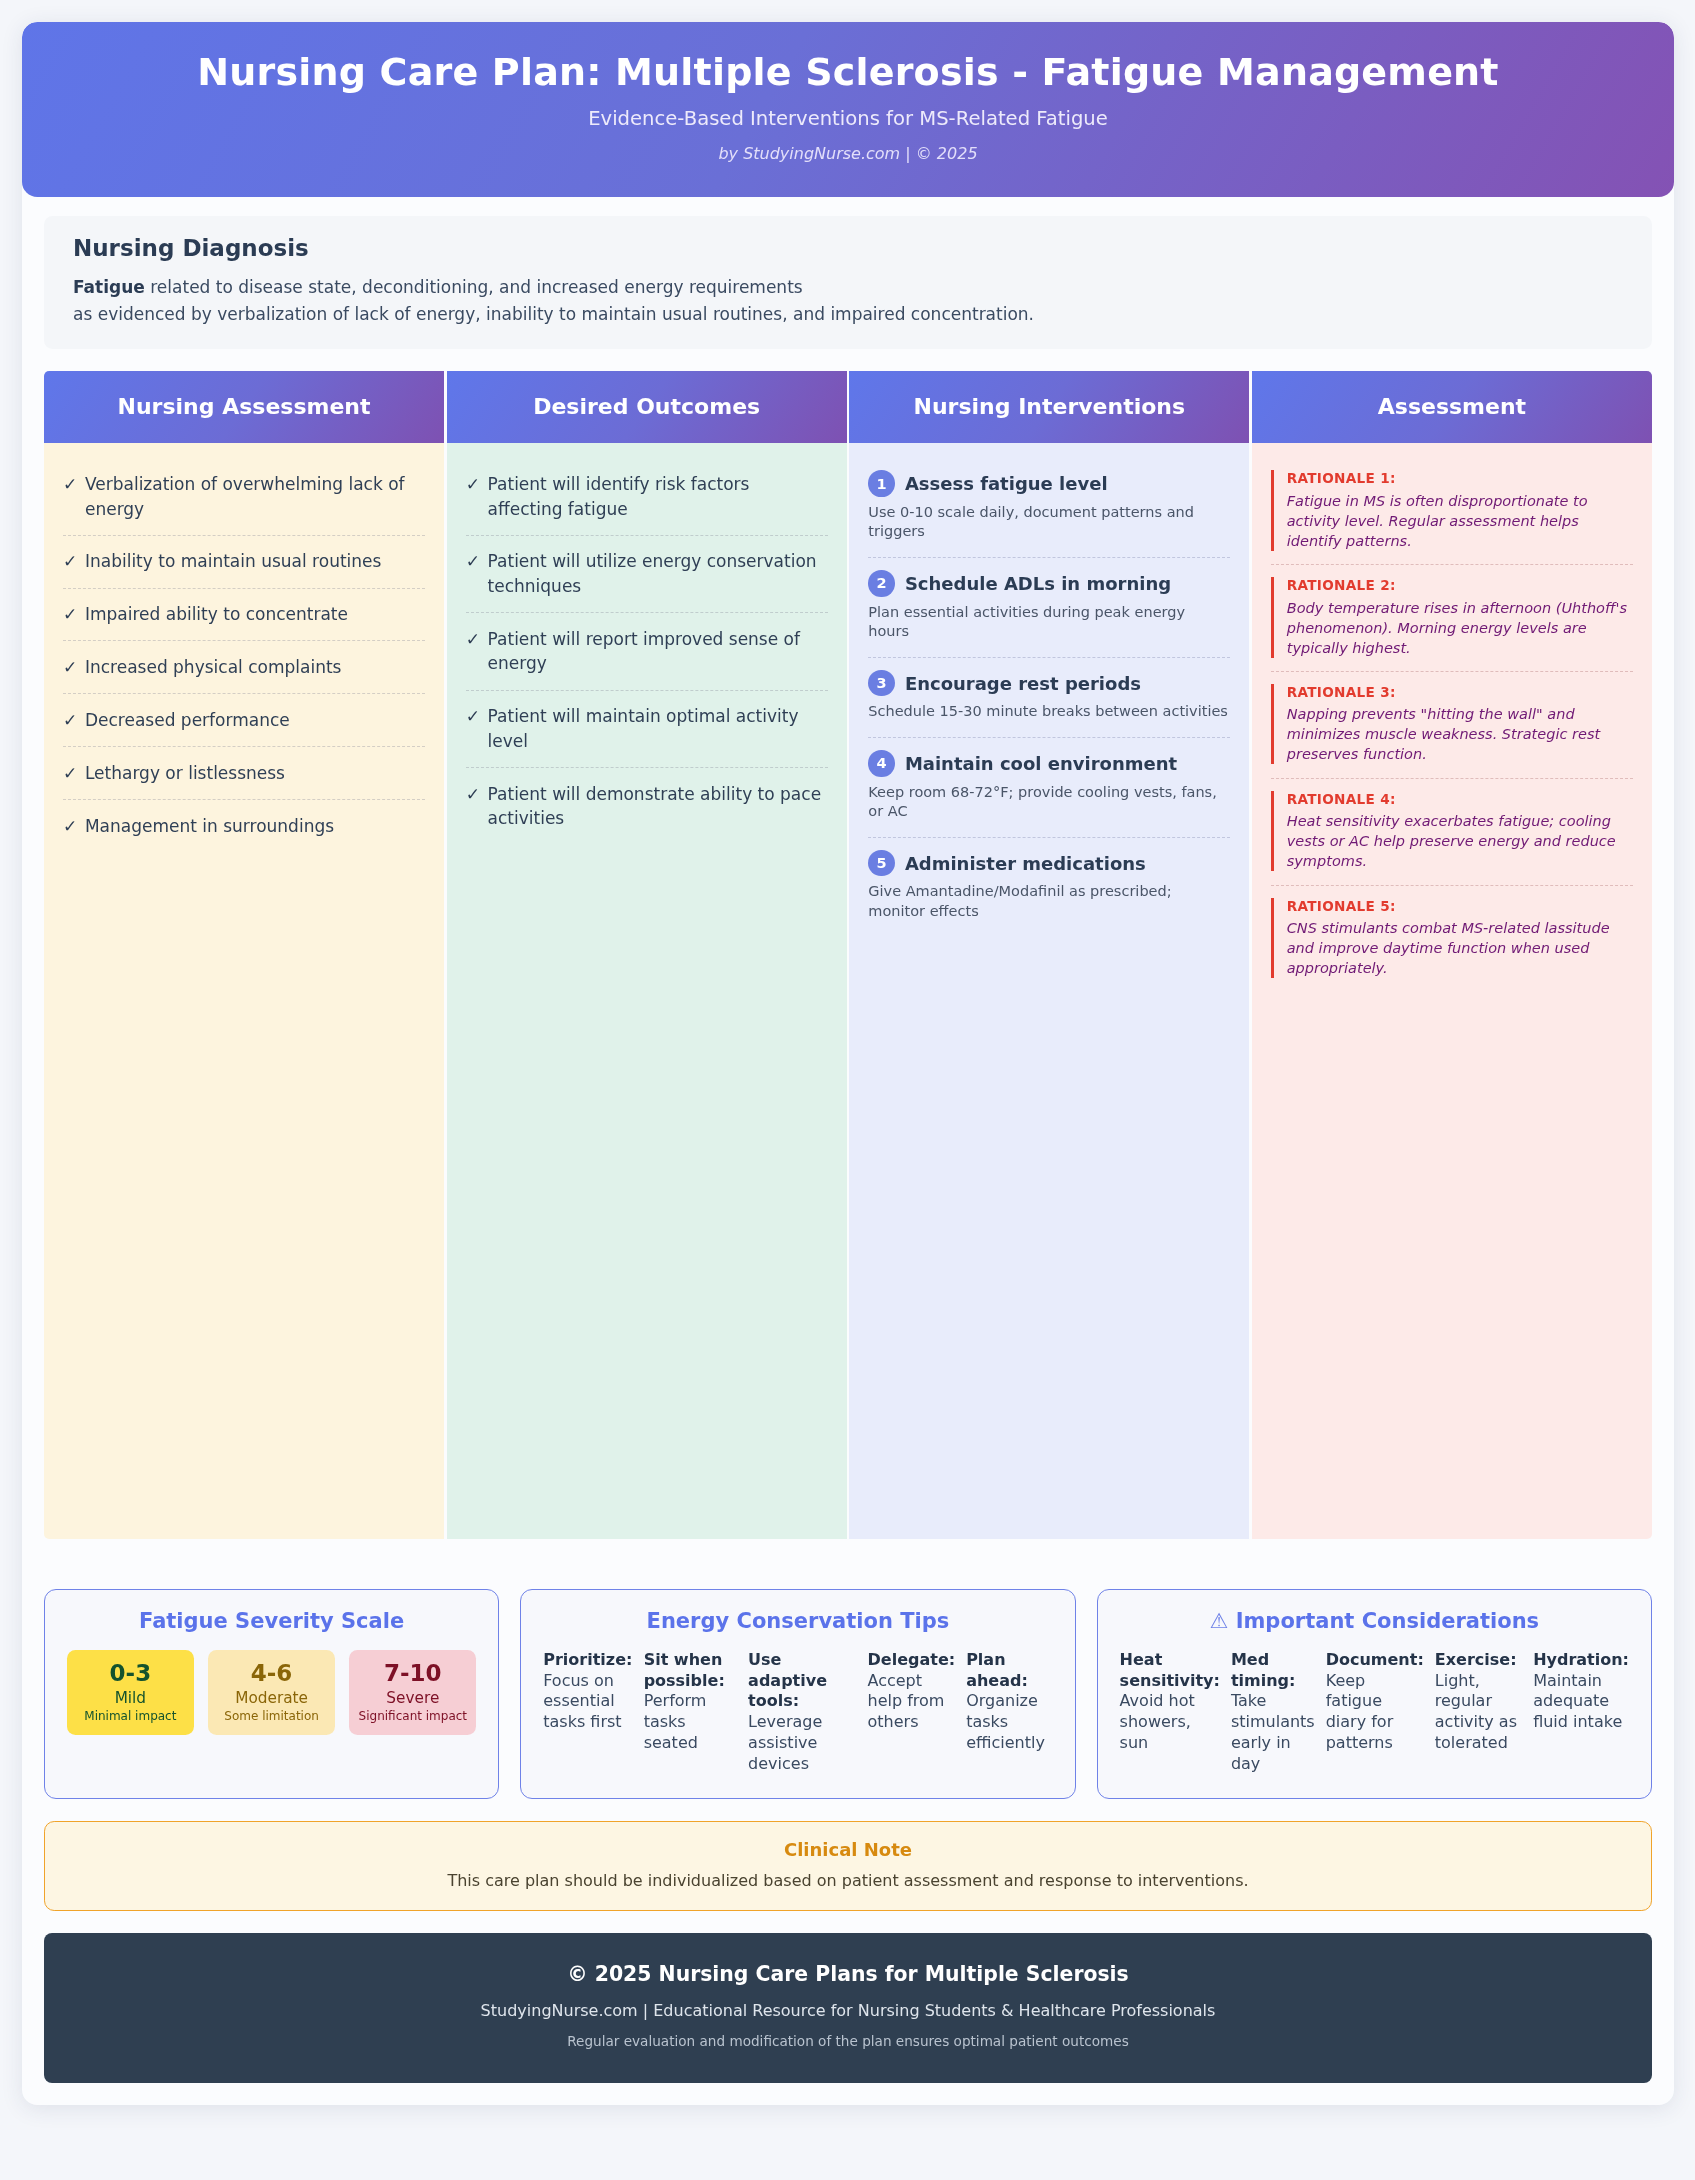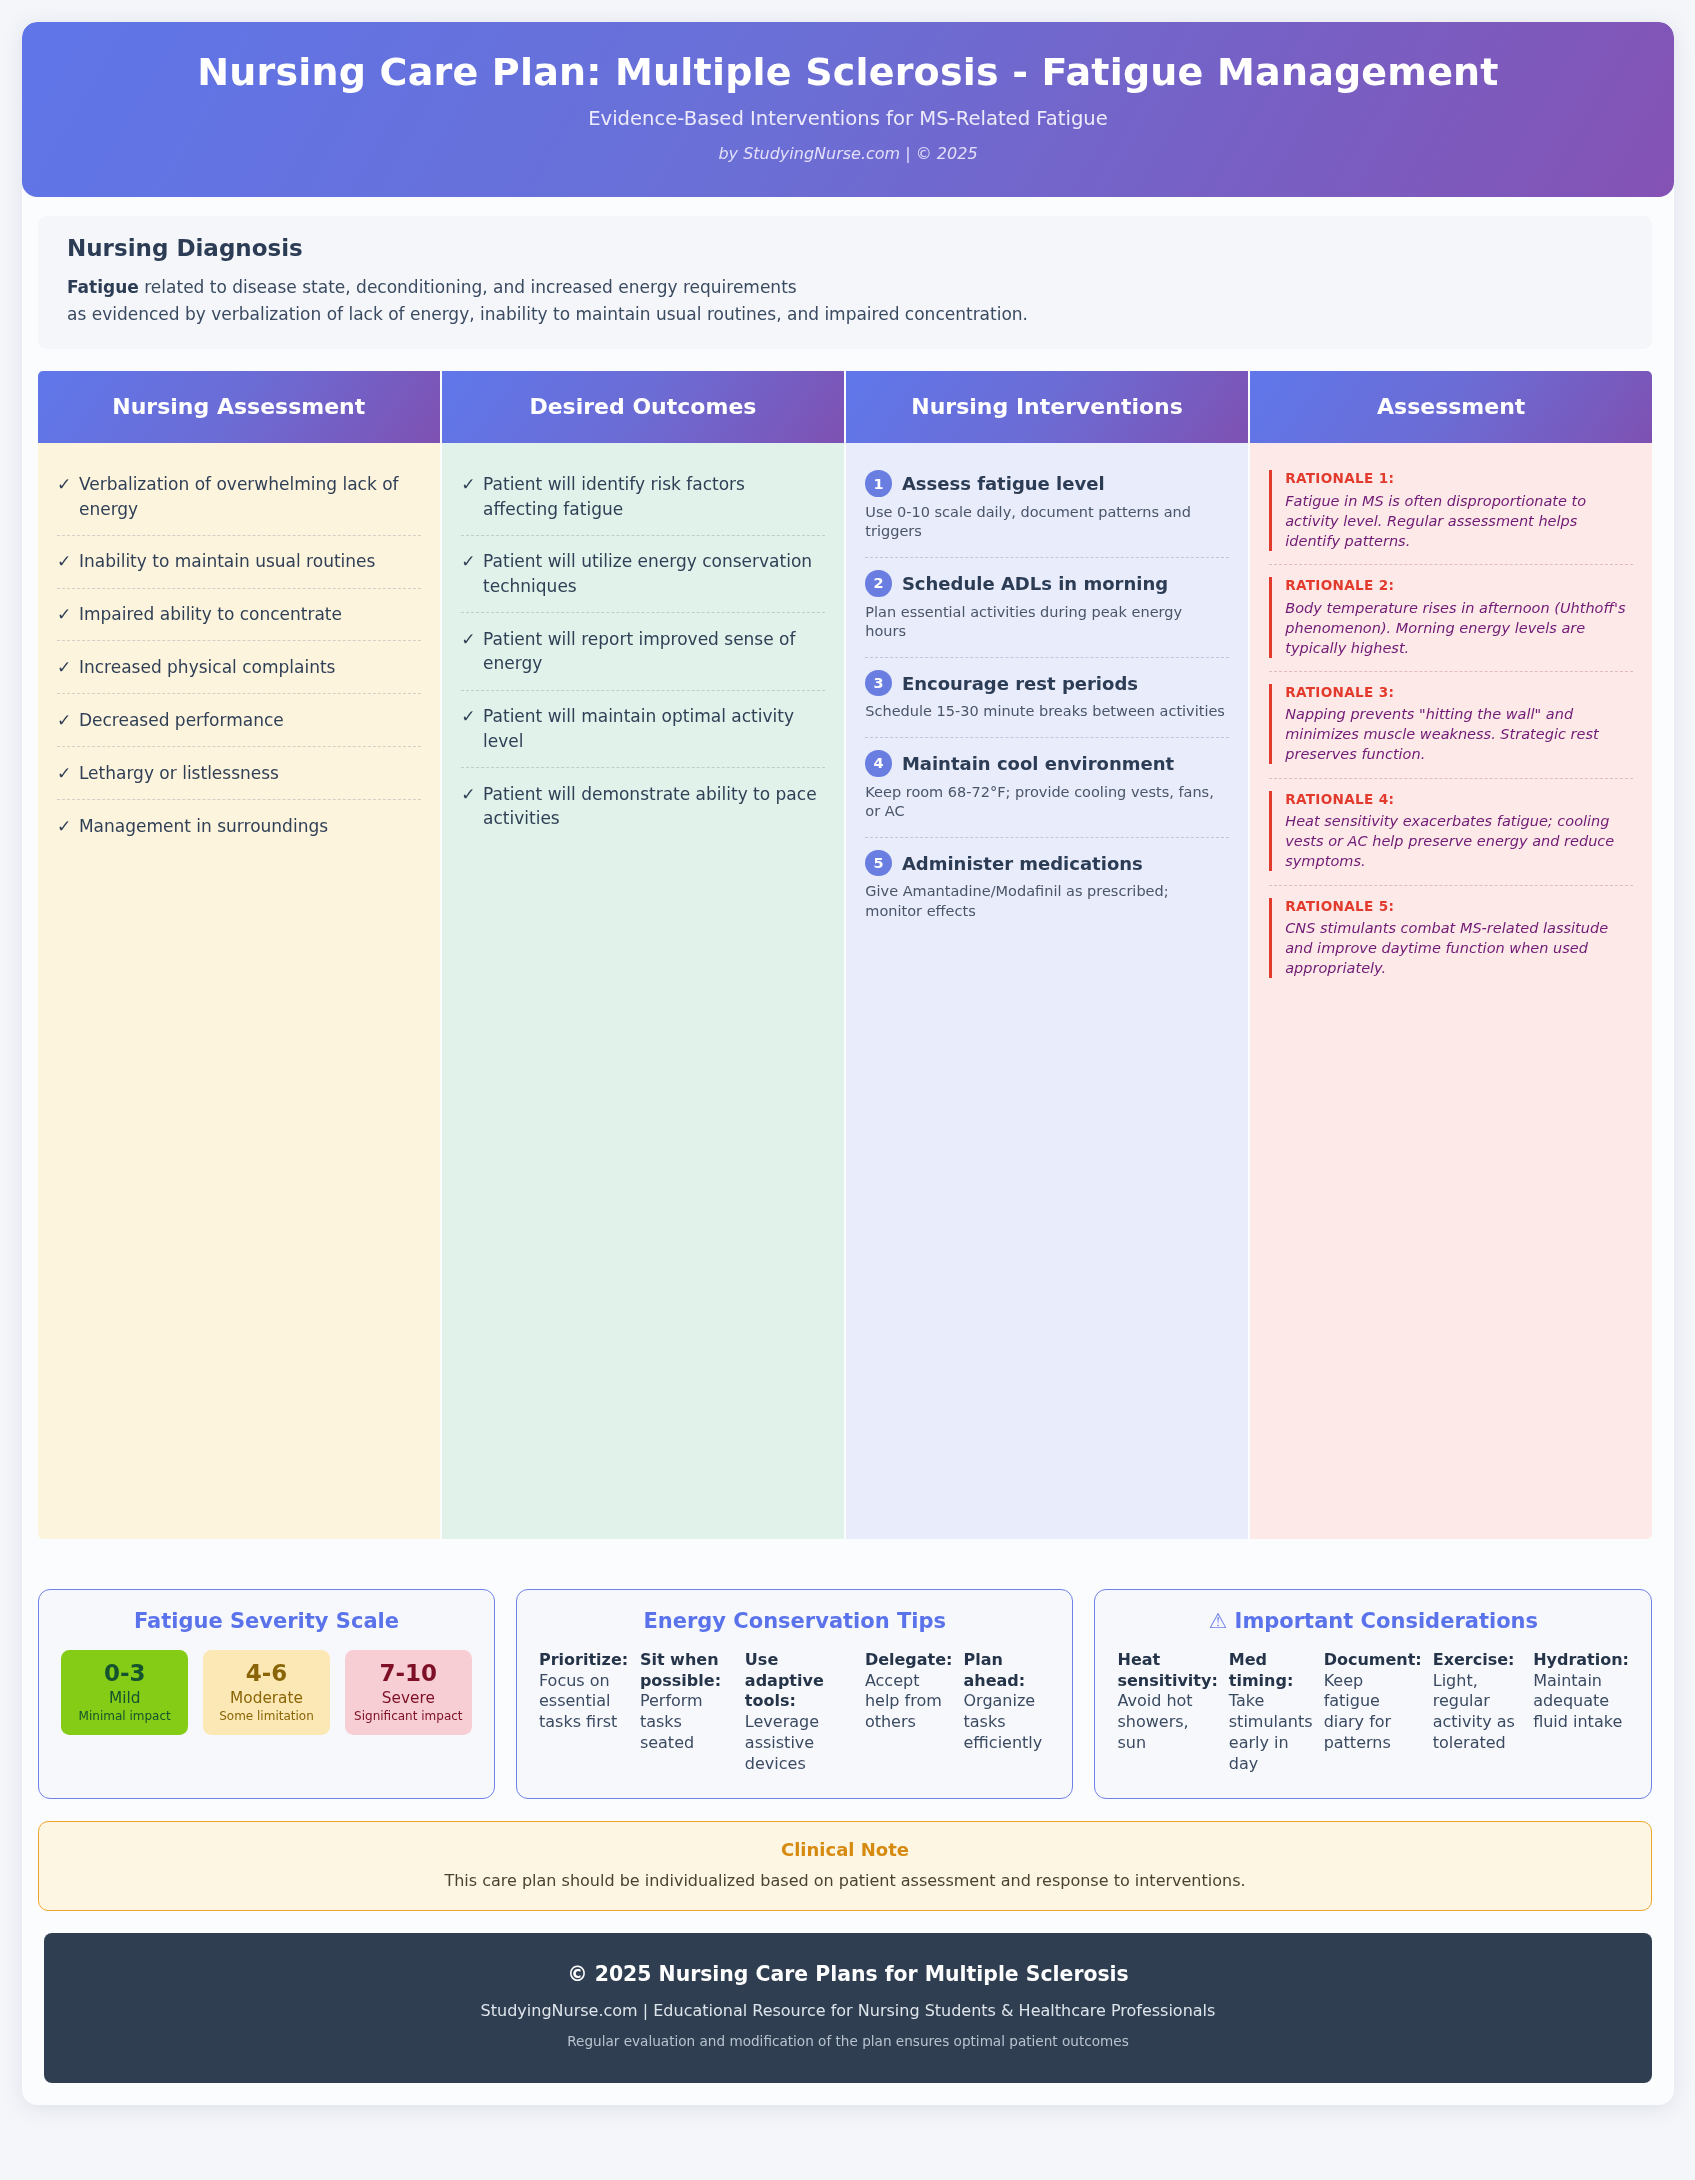--- a/index.html
+++ b/index.html
@@ -43,21 +43,21 @@
     margin-bottom: 13.6px;
     color: #edeafb;
   }
   .header .byline {
     font-size: 16px;
     font-style: italic;
     color: #e3dffa;
   }
 
   
-  .body-wrap { padding: 19px 22px 0 16px; }
+  .body-wrap { padding: 19px 22px 0 22px; }
 
   .diagnosis {
     background: #f4f6f9;
     border-radius: 8.5px;
     padding: 19px 29px 22px 29px;
     margin-bottom: 22px;
   }
   .diagnosis h2 {
     margin: 0 0 13.6px 0;
     font-size: 23px;
@@ -164,21 +164,21 @@
   .sev-row { display: flex; gap: 14.5px; justify-content: center; }
   .sev-chip {
     flex: 1;
     border-radius: 8.5px;
     padding: 10.2px 5.1px 12px 5.1px;
     text-align: center;
   }
   .sev-chip .num { font-size: 23px; font-weight: bold; line-height: 1.15; }
   .sev-chip .lab { font-size: 15.3px; margin-top: 2.6px; }
   .sev-chip .desc { font-size: 12px; margin-top: 1.7px; }
-  .sev-mild { background: #84cc16; color: #14532d; }
+  .sev-mild { background: #fde047; color: #14532d; }
   .sev-mod  { background: #fbe8b4; color: #8a6508; }
   .sev-sev  { background: #f6ced4; color: #7d1026; }
 
   .tip-list { display: flex; flex-direction: row; gap: 11px; }
   .tip {
     font-size: 16px;
     color: #3a4a61;
     line-height: 1.3;
   }
   .tip b { color: #253449; }

